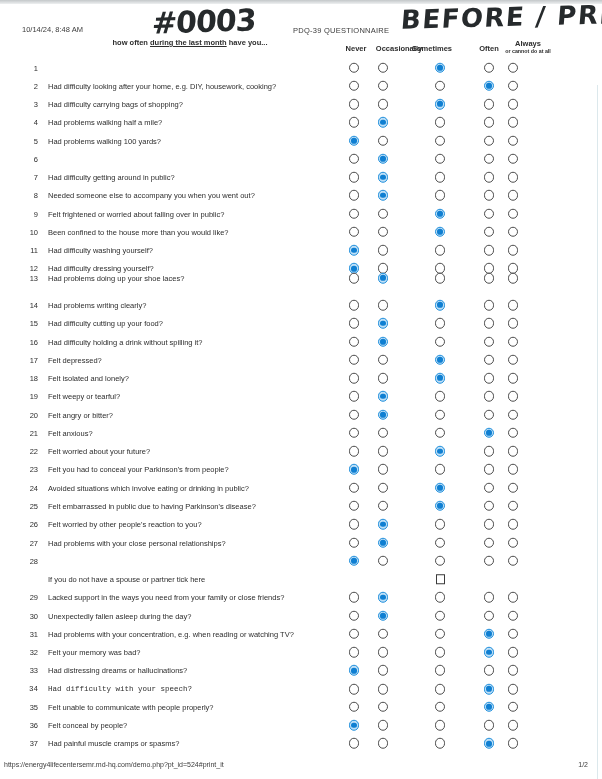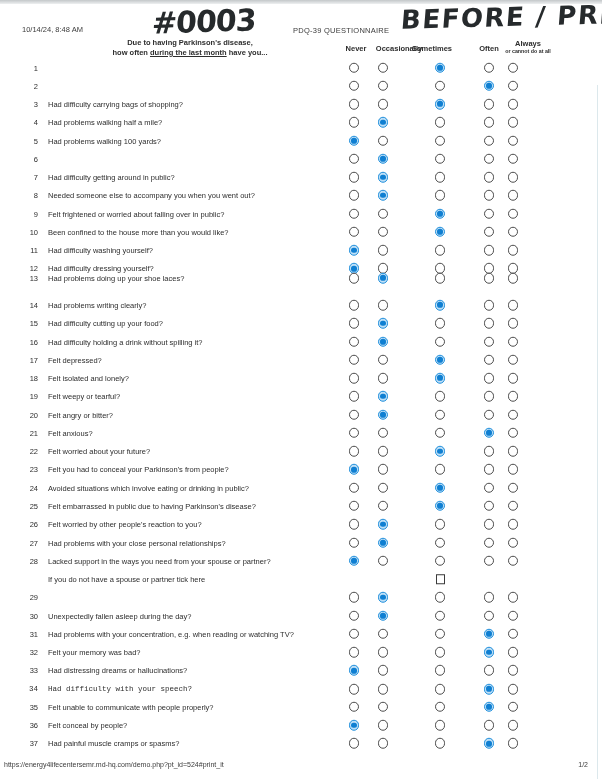--- a/index.html
+++ b/index.html
@@ -53,21 +53,20 @@
 <div class="scan-top"></div>
 <div class="scan-edge-right"></div>
 
 <div class="datetime">10/14/24, 8:48 AM</div>
 <div class="doc-title">PDQ-39 QUESTIONNAIRE</div>
 
 <div class="hand hand-number">#0003</div>
 <div class="hand hand-phase">BEFORE / PRE</div>
 
 <div class="instructions">
-  <div>Due to having Parkinson's disease,</div>
   <div><span>how often </span><span class="u">during the last month</span><span> have you...</span></div>
 </div>
 
 <div id="col-headers">
     <div class="col-label" style="left: 356px;">Never</div>
     <div class="col-label" style="left: 399px;">Occasionally</div>
     <div class="col-label" style="left: 432px;">Sometimes</div>
     <div class="col-label" style="left: 489px;">Often</div>
     <div class="col-label always" style="left: 528px;">
       <div>Always</div>
@@ -79,20 +78,21 @@
     <div class="q-row" style="top: 58.5px;">
       <span class="q-num">1</span>
       <span class="radio" style="left: 348.5px;"></span>
       <span class="radio" style="left: 377.5px;"></span>
       <span class="radio sel" style="left: 434.5px;"></span>
       <span class="radio" style="left: 483.5px;"></span>
       <span class="radio" style="left: 507.5px;"></span>
     </div>
     <div class="q-row" style="top: 76.77px;">
       <span class="q-num">2</span>
+      <span class="q-text">Had difficulty looking after your home, e.g. DIY, housework, cooking?</span>
       <span class="radio" style="left: 348.5px;"></span>
       <span class="radio" style="left: 377.5px;"></span>
       <span class="radio" style="left: 434.5px;"></span>
       <span class="radio sel" style="left: 483.5px;"></span>
       <span class="radio" style="left: 507.5px;"></span>
     </div>
     <div class="q-row" style="top: 95.04px;">
       <span class="q-num">3</span>
       <span class="q-text">Had difficulty carrying bags of shopping?</span>
       <span class="radio" style="left: 348.5px;"></span>
@@ -311,33 +311,33 @@
       <span class="q-num">27</span>
       <span class="q-text">Had problems with your close personal relationships?</span>
       <span class="radio" style="left: 348.5px;"></span>
       <span class="radio sel" style="left: 377.5px;"></span>
       <span class="radio" style="left: 434.5px;"></span>
       <span class="radio" style="left: 483.5px;"></span>
       <span class="radio" style="left: 507.5px;"></span>
     </div>
     <div class="q-row" style="top: 551.79px;">
       <span class="q-num">28</span>
-      <span class="q-text">Lacked support in the ways you need from your spouse or partner?</span>
       <span class="radio sel" style="left: 348.5px;"></span>
       <span class="radio" style="left: 377.5px;"></span>
       <span class="radio" style="left: 434.5px;"></span>
       <span class="radio" style="left: 483.5px;"></span>
       <span class="radio" style="left: 507.5px;"></span>
     </div>
     <div class="q-row" style="top: 570.06px;">
       <span class="q-text">If you do not have a spouse or partner tick here</span>
       <span class="checkbox" style="left: 435.5px;"></span>
     </div>
     <div class="q-row" style="top: 588.33px;">
       <span class="q-num">29</span>
+      <span class="q-text">Lacked support in the ways you need from your family or close friends?</span>
       <span class="radio" style="left: 348.5px;"></span>
       <span class="radio sel" style="left: 377.5px;"></span>
       <span class="radio" style="left: 434.5px;"></span>
       <span class="radio" style="left: 483.5px;"></span>
       <span class="radio" style="left: 507.5px;"></span>
     </div>
     <div class="q-row" style="top: 606.6px;">
       <span class="q-num">30</span>
       <span class="q-text">Unexpectedly fallen asleep during the day?</span>
       <span class="radio" style="left: 348.5px;"></span>

